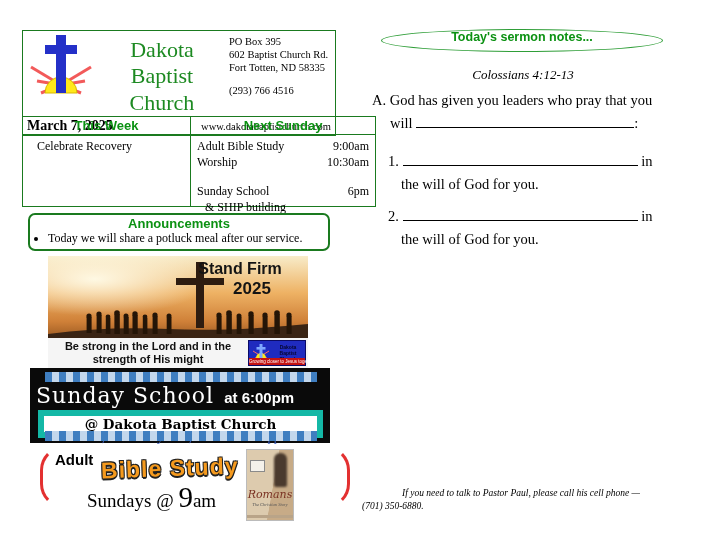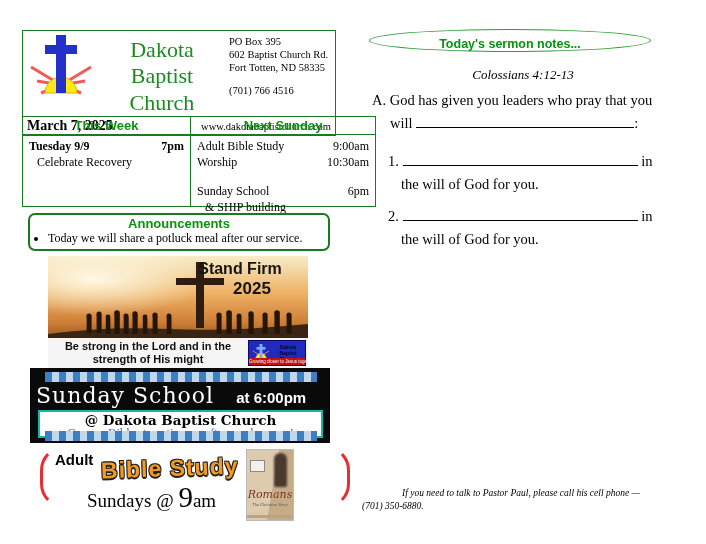--- a/index.html
+++ b/index.html
@@ -76,24 +76,24 @@
   
   .ss-banner { position: absolute; left: 30px; top: 368px; width: 300px; height: 75px; background: #0a0a0a; }
   .ss-stripe {
     position: absolute; left: 15px; right: 13px; height: 10px;
     background: repeating-linear-gradient(90deg, #3f7ec0 0 7px, #c3d7ec 7px 14px);
   }
   .ss-stripe.top { top: 4px; }
   .ss-stripe.bottom { bottom: 2px; }
   .ss-titlerow { position: absolute; left: 6px; top: 15px; width: 292px; display: flex; align-items: baseline; }
   .ss-title { color: #fff; font-family: cursive, "DejaVu Serif", serif; font-size: 22px; letter-spacing: 1px; }
-  .ss-time { color: #fff; font-family: "Liberation Sans", sans-serif; font-weight: bold; font-size: 15px; margin-left: 22px; }
+  .ss-time { color: #fff; font-family: "Liberation Sans", sans-serif; font-weight: bold; font-size: 15px; margin-left: 10px; }
   .ss-white {
     position: absolute; left: 8px; top: 42px; width: 285px; height: 28px;
-    background: #fff; border: 2px solid #14b8a6; text-align: center; line-height: 1.05; padding-top: 1px;
+    background: #fff; border: 6px solid #14b8a6; text-align: center; line-height: 1.05; padding-top: 1px;
   }
   .ss-loc { font-family: cursive, "DejaVu Serif", serif; font-size: 13.5px; color: #000; font-weight: bold; }
   .ss-detail { font-size: 12.5px; color: #3d5fc0; }
 
   
   .ab-banner {
     position: absolute; left: 40px; top: 446px; width: 310px; height: 62px;
     border: 3px solid #e33030; border-top-color: transparent; border-bottom-color: transparent;
     border-radius: 24px;
   }
@@ -115,23 +115,23 @@
   }
   .ab-book-figure { position: absolute; right: 6px; top: 3px; width: 13px; height: 34px; background: #4a3a2e; border-radius: 6px 6px 2px 2px; filter: blur(1px); }
   .ab-book-card { position: absolute; left: 3px; top: 10px; width: 15px; height: 12px; background: #f4f1ea; border: 1px solid #8a8a8a; }
   .ab-book-title { position: absolute; left: 0; top: 38px; width: 100%; text-align: center; font-family: cursive, "DejaVu Serif", serif; font-style: italic; font-size: 11px; color: #7a3222; }
   .ab-book-sub { position: absolute; left: 0; top: 52px; width: 100%; text-align: center; font-style: italic; font-size: 4.5px; color: #555; }
   .ab-book-band { position: absolute; left: 0; bottom: 2px; width: 100%; height: 3px; background: #b9a488; }
 
   
   .sermon { position: absolute; left: 355px; top: 0; width: 336px; height: 544px; }
   .sn-ellipse {
-    position: absolute; left: 14px; top: 29px; width: 282px; height: 23px;
+    position: absolute; left: 26px; top: 29px; width: 282px; height: 23px;
     border: 1.5px solid #2f9e38; border-radius: 50%;
-    display: flex; align-items: flex-end; justify-content: center;
+    display: flex; align-items: flex-start; justify-content: center;
   }
   .sn-ellipse span {
     color: #0b9112; font-weight: bold; font-family: "Liberation Sans", sans-serif; font-size: 12.5px;
   }
   .sn-title { position: absolute; left: 0; top: 50px; width: 100%; text-align: center; font-weight: bold; font-size: 16px; }
   .sn-scripture { position: absolute; left: 0; top: 67px; width: 100%; text-align: center; font-style: italic; font-size: 13px; }
   .sn-line { position: absolute; font-size: 14.5px; white-space: nowrap; }
   .blank { display: inline-block; border-bottom: 1px solid #000; height: 14px; vertical-align: baseline; }
   .sn-a1 { left: 17px; top: 92px; }
   .sn-a2 { left: 35px; top: 114px; }
@@ -164,37 +164,33 @@
           <rect x="31" y="2" width="10" height="58"></rect>
           <rect x="20" y="12" width="32" height="9"></rect>
         </g>
       </svg>
     </div>
     <div class="name-cell">Dakota Baptist Church</div>
     <div class="addr-cell">
       <div>PO Box 395</div>
       <div>602 Baptist Church Rd.</div>
       <div>Fort Totten, ND 58335</div>
-      <div class="addr-phone">(701) 766 4516</div>
+      <div class="addr-phone">(293) 766 4516</div>
     </div>
   </div>
   <div class="date-row">
     <span class="date-text">March 7, 2025</span>
     <span class="site-text">www.dakotabaptistchurch.com</span>
   </div>
 </div>
 
 <div class="week-table">
   <div class="week-col left">
     <div class="week-head">This Week</div>
     <div class="week-body">
-      <div class="ev-row">
-        <span class="bold">Tuesday 9/9</span>
-        <span class="bold">7pm</span>
-      </div>
       <div class="indent">Celebrate Recovery</div>
     </div>
   </div>
   <div class="week-col right">
     <div class="week-head">Next Sunday</div>
     <div class="week-body">
       <div class="ev-row">
         <span>Adult Bible Study</span>
         <span>9:00am</span>
       </div>

